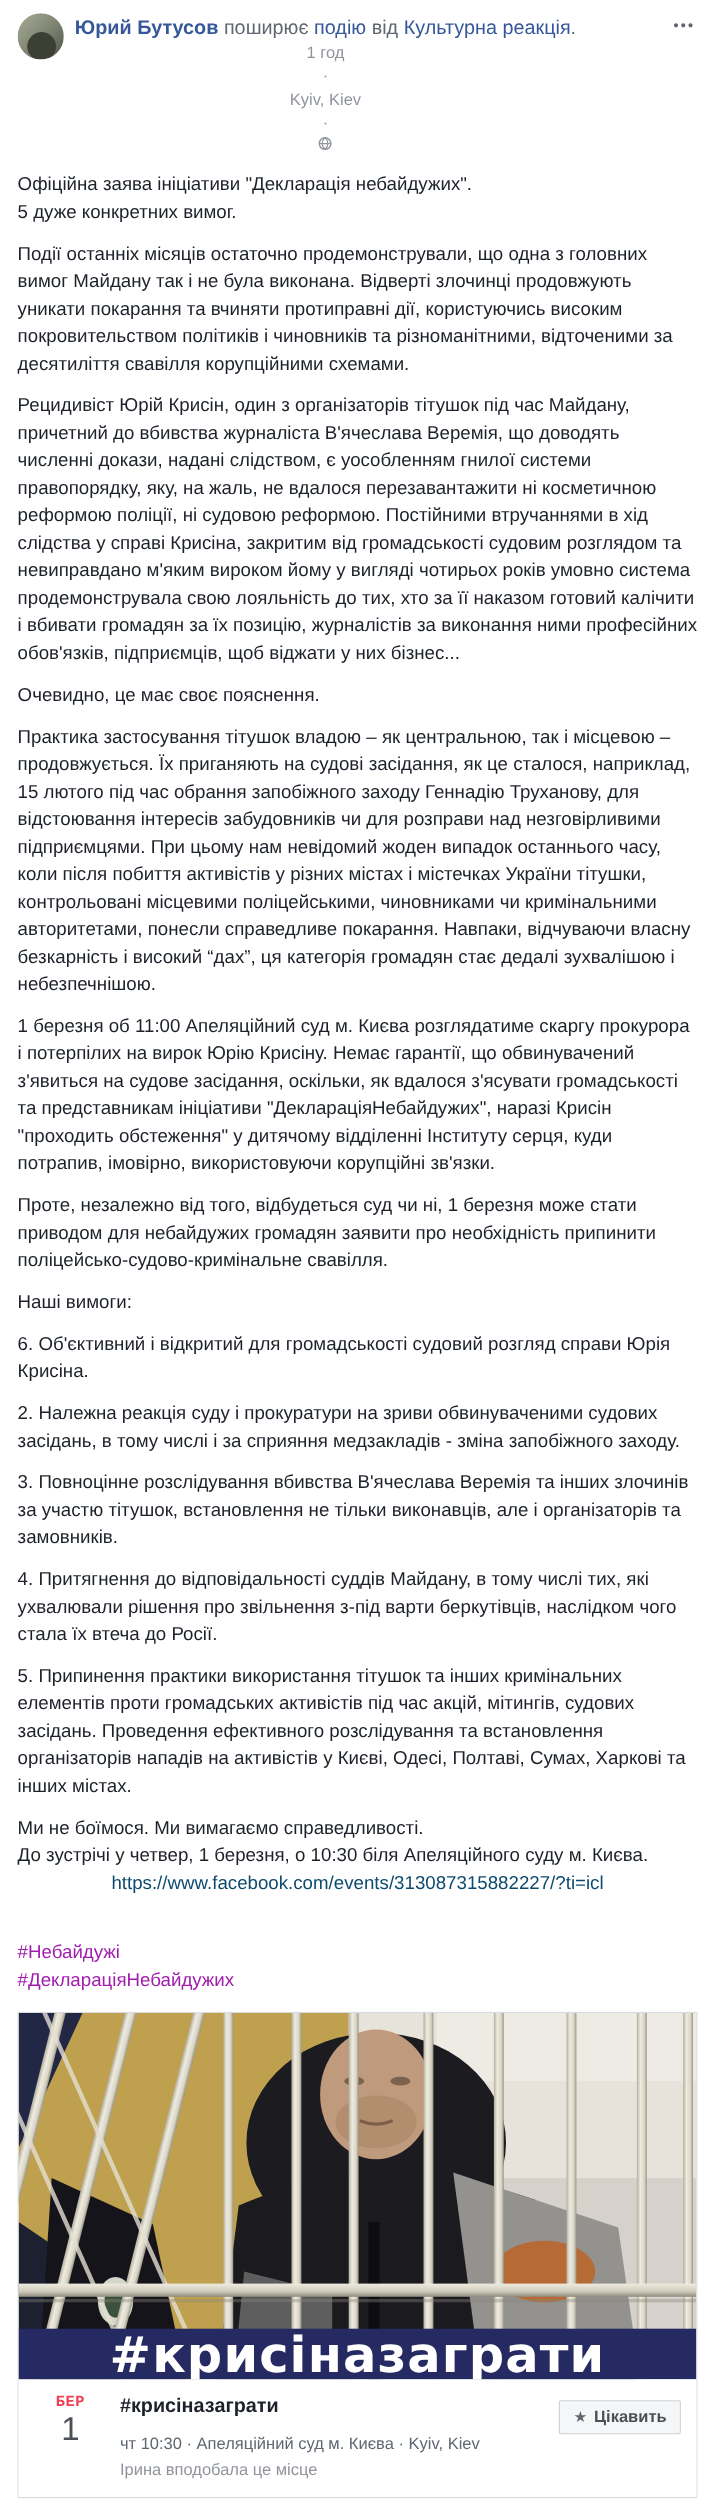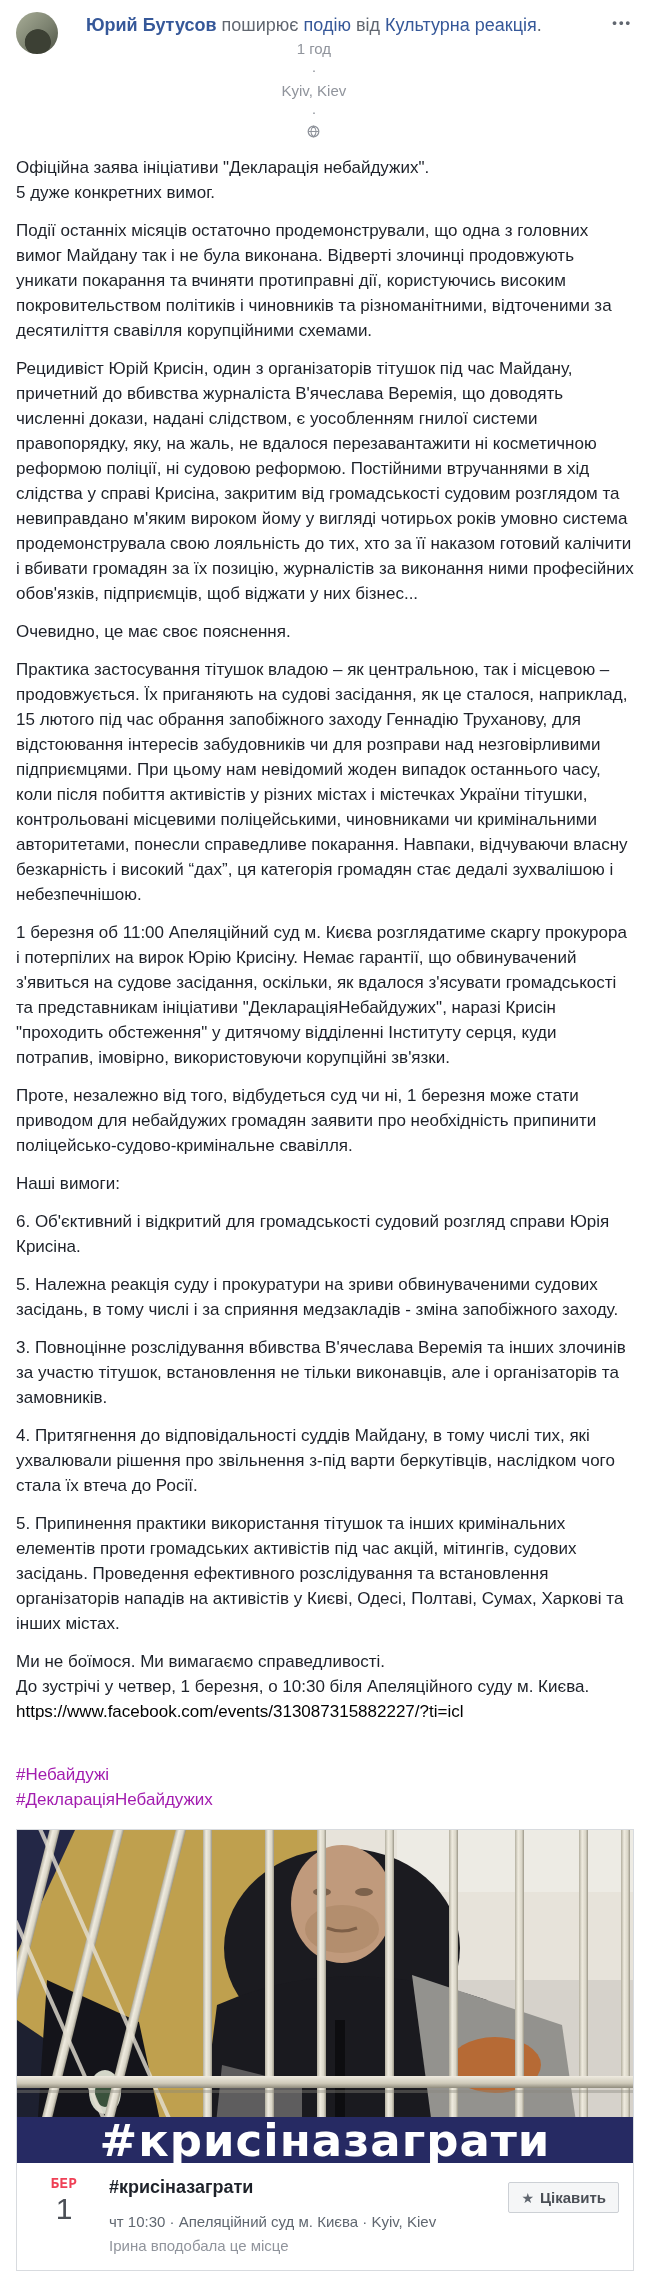--- a/index.html
+++ b/index.html
@@ -12,36 +12,36 @@
   .page { width:650px; position:relative; }
 
   
   .post-header { display:flex; align-items:flex-start; padding:12px 16px 4px 16px; position:relative; }
   .avatar {
     width:42px; height:42px; border-radius:50%; flex:0 0 42px; cursor:pointer;
     background:
       radial-gradient(circle at 52% 72%, #3c4034 0 34%, rgba(0,0,0,0) 36%),
       linear-gradient(135deg,#a8ad97 0%,#7c8270 55%,#4d5244 100%);
   }
-  .header-text { margin-left:28px; padding-top:1px; }
+  .header-text { margin-left:10px; padding-top:1px; }
   .header-line { font-size:18px; line-height:24px; color:#616770; }
   .header-line .lnk { color:#365899; text-decoration:none; cursor:pointer; }
   .header-line .author { font-weight:bold; }
   .meta-line { font-size:15px; color:#90949c; margin-top:3px; display:flex; align-items:center; gap:4px;flex-direction:column; }
   .meta-line .lnk { color:#90949c; cursor:pointer; }
   .menu-dots {
     position:absolute; right:18px; top:16px; color:#616770;
     font-size:13px; letter-spacing:2px; font-weight:bold; cursor:pointer; line-height:1;
   }
   .globe { display:inline-block; }
 
   
   .post-body { padding:10px 16px 2px 16px; font-size:17px; line-height:25px; }
   .post-body p { margin:0 0 13px 0; white-space:pre-line; }
-  .post-body .link-line { color:#000000; cursor:pointer; word-break:break-all; }
+  .post-body .link-line { color:#0c4a6e; cursor:pointer; word-break:break-all;text-align:center; }
   .hashtags { margin:0 0 13px 0; }
   .hashtags span { color:#a21caf; cursor:pointer; }
 
   
   .attachment { margin:2px 16px 0 16px; border:1px solid #d8dbdf; }
   .photo { width:616px; height:333px; display:block; position:relative; cursor:pointer; }
   .photo svg { display:block; }
 
   .event-card { display:flex; padding:13px 14px 14px 10px; background:#fff; }
   .date-box { width:46px; flex:0 0 46px; text-align:center; margin-left:14px; }
@@ -95,21 +95,21 @@
     <p>Офіційна заява ініціативи "Декларація небайдужих".
 5 дуже конкретних вимог.</p>
     <p>Події останніх місяців остаточно продемонстрували, що одна з головних вимог Майдану так і не була виконана. Відверті злочинці продовжують уникати покарання та вчиняти протиправні дії, користуючись високим покровительством політиків і чиновників та різноманітними, відточеними за десятиліття свавілля корупційними схемами.</p>
     <p>Рецидивіст Юрій Крисін, один з організаторів тітушок під час Майдану, причетний до вбивства журналіста В'ячеслава Веремія, що доводять численні докази, надані слідством, є уособленням гнилої системи правопорядку, яку, на жаль, не вдалося перезавантажити ні косметичною реформою поліції, ні судовою реформою. Постійними втручаннями в хід слідства у справі Крисіна, закритим від громадськості судовим розглядом та невиправдано м'яким вироком йому у вигляді чотирьох років умовно система продемонструвала свою лояльність до тих, хто за її наказом готовий калічити і вбивати громадян за їх позицію, журналістів за виконання ними професійних обов'язків, підприємців, щоб віджати у них бізнес...</p>
     <p>Очевидно, це має своє пояснення.</p>
     <p>Практика застосування тітушок владою – як центральною, так і місцевою – продовжується. Їх приганяють на судові засідання, як це сталося, наприклад, 15 лютого під час обрання запобіжного заходу Геннадію Труханову, для відстоювання інтересів забудовників чи для розправи над незговірливими підприємцями. При цьому нам невідомий жоден випадок останнього часу, коли після побиття активістів у різних містах і містечках України тітушки, контрольовані місцевими поліцейськими, чиновниками чи кримінальними авторитетами, понесли справедливе покарання. Навпаки, відчуваючи власну безкарність і високий “дах”, ця категорія громадян стає дедалі зухвалішою і небезпечнішою.</p>
     <p>1 березня об 11:00 Апеляційний суд м. Києва розглядатиме скаргу прокурора і потерпілих на вирок Юрію Крисіну. Немає гарантії, що обвинувачений з'явиться на судове засідання, оскільки, як вдалося з'ясувати громадськості та представникам ініціативи "ДеклараціяНебайдужих", наразі Крисін "проходить обстеження" у дитячому відділенні Інституту серця, куди потрапив, імовірно, використовуючи корупційні зв'язки.</p>
     <p>Проте, незалежно від того, відбудеться суд чи ні, 1 березня може стати приводом для небайдужих громадян заявити про необхідність припинити поліцейсько-судово-кримінальне свавілля.</p>
     <p>Наші вимоги:</p>
     <p>6. Об'єктивний і відкритий для громадськості судовий розгляд справи Юрія Крисіна.</p>
-    <p>5. Належна реакція суду і прокуратури на зриви обвинуваченими судових засідань, в тому числі і за сприяння медзакладів - зміна запобіжного заходу.</p>
+    <p>2. Належна реакція суду і прокуратури на зриви обвинуваченими судових засідань, в тому числі і за сприяння медзакладів - зміна запобіжного заходу.</p>
     <p>3. Повноцінне розслідування вбивства В'ячеслава Веремія та інших злочинів за участю тітушок, встановлення не тільки виконавців, але і організаторів та замовників.</p>
     <p>4. Притягнення до відповідальності суддів Майдану, в тому числі тих, які ухвалювали рішення про звільнення з-під варти беркутівців, наслідком чого стала їх втеча до Росії.</p>
     <p>5. Припинення практики використання тітушок та інших кримінальних елементів проти громадських активістів під час акцій, мітингів, судових засідань. Проведення ефективного розслідування та встановлення організаторів нападів на активістів у Києві, Одесі, Полтаві, Сумах, Харкові та інших містах.</p>
     <p style="margin-bottom:0">Ми не боїмося. Ми вимагаємо справедливості.
 До зустрічі у четвер, 1 березня, о 10:30 біля Апеляційного суду м. Києва.</p>
     <p class="link-line">https://www.facebook.com/events/313087315882227/?ti=icl</p>
     <p class="hashtags">
       <span>#Небайдужі</span>
       <span>#ДеклараціяНебайдужих</span>
     </p>

